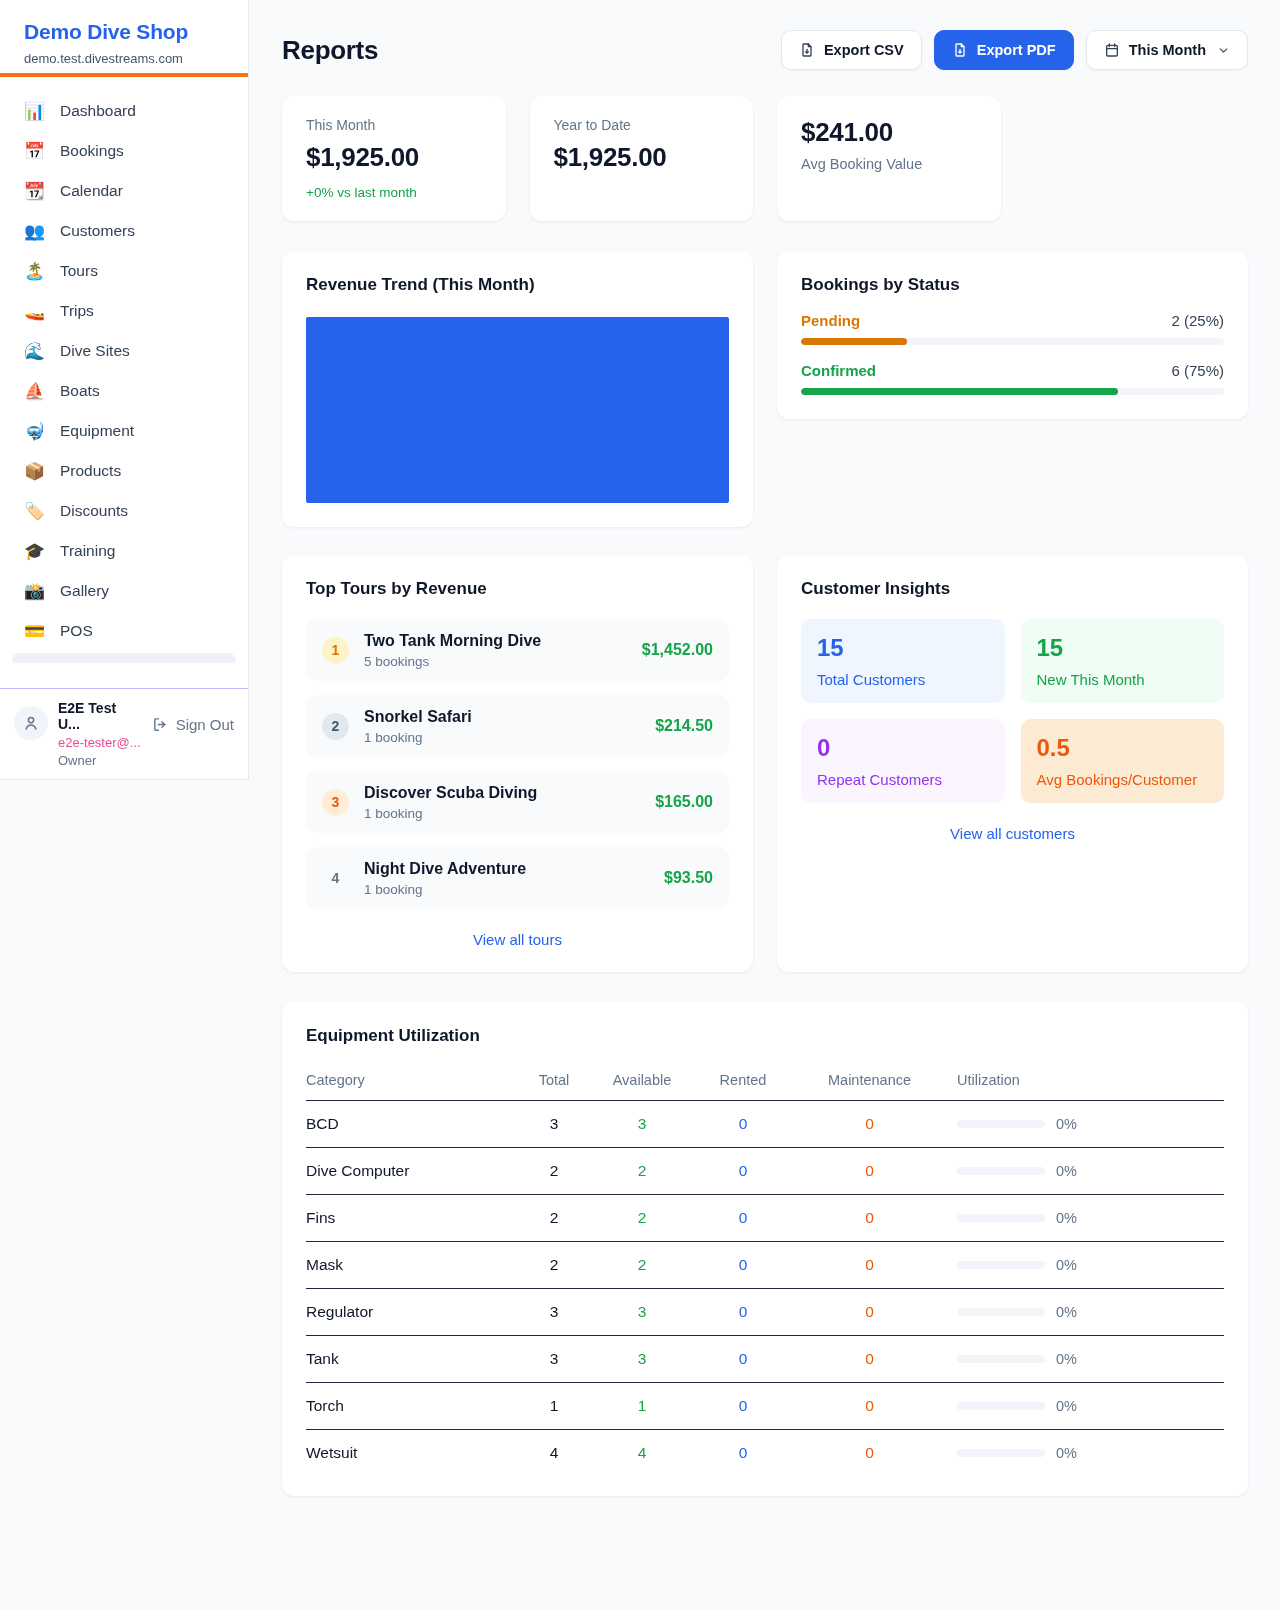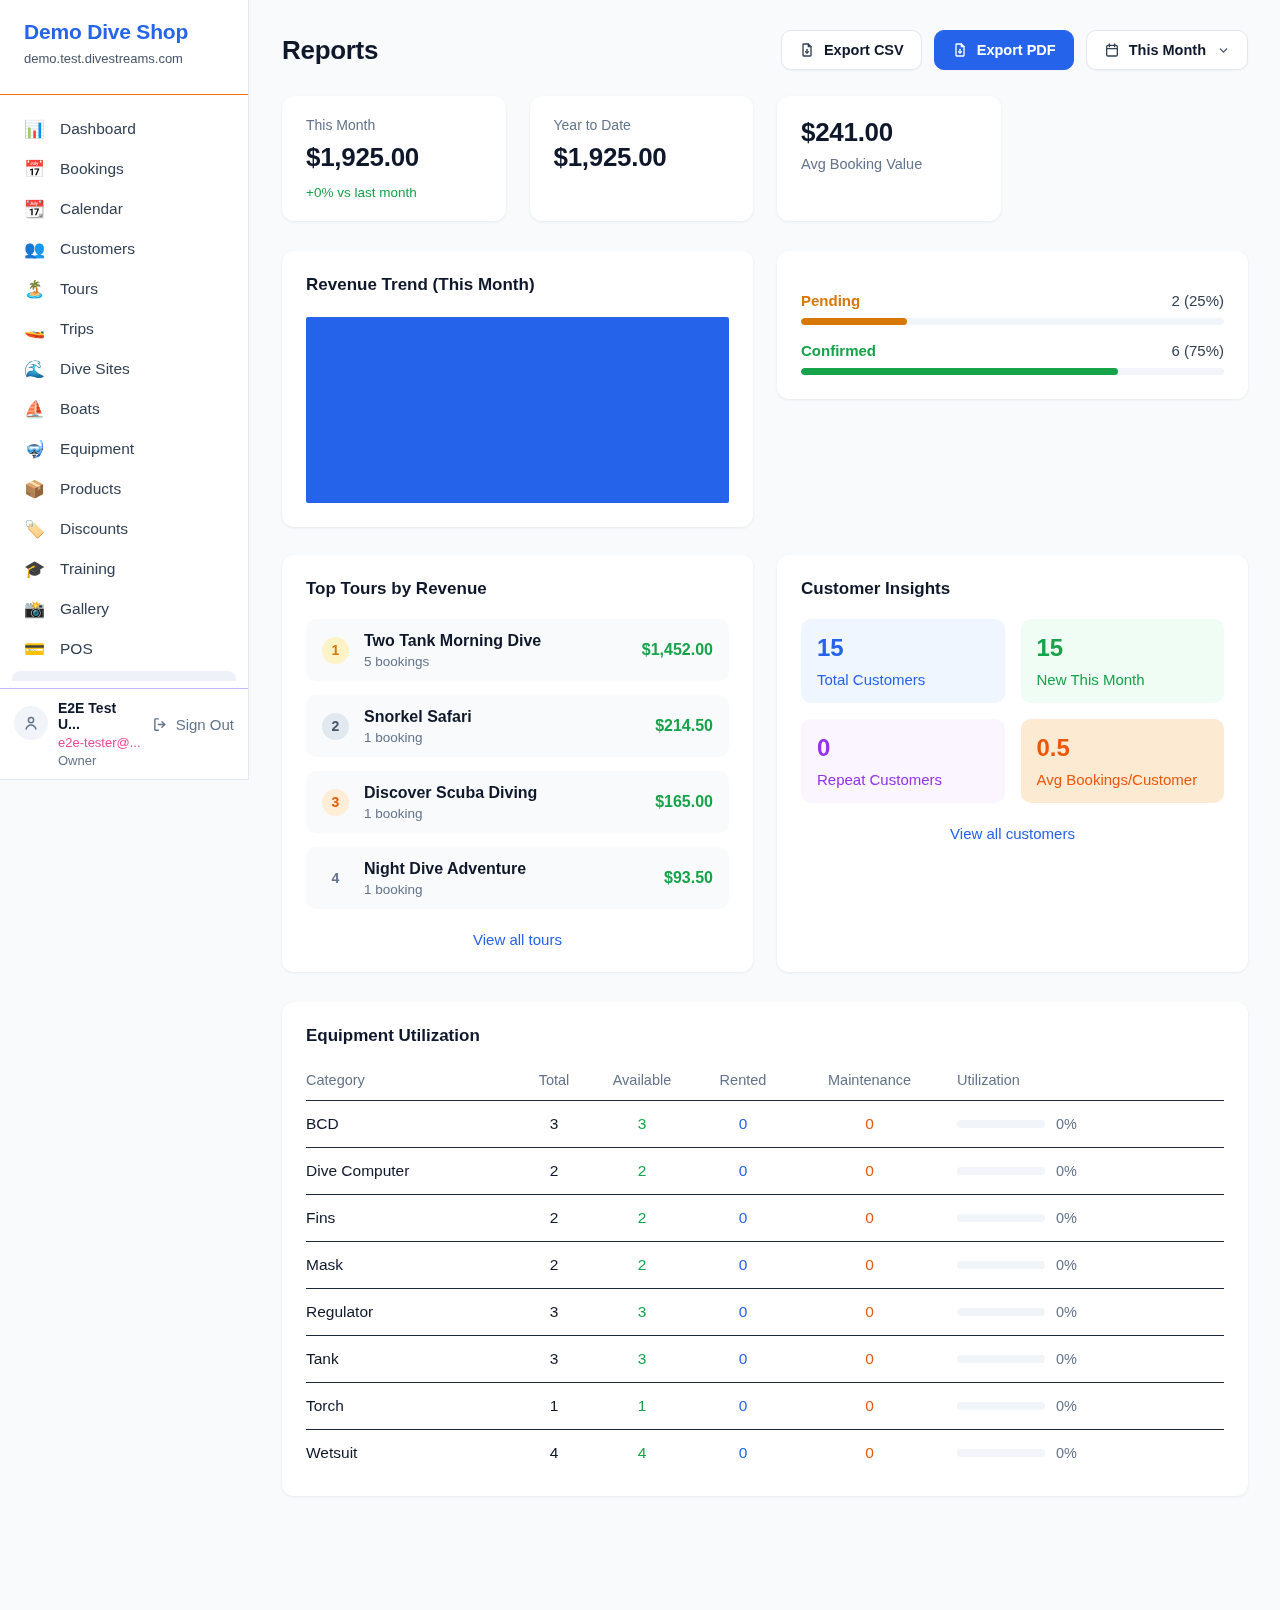--- a/index.html
+++ b/index.html
@@ -6,21 +6,21 @@
   html,body { width:1280px; height:1610px; }
   body {
     font-family: "Liberation Sans", "DejaVu Sans", sans-serif;
     background:#f8fafc; color:#0f172a; position:relative; overflow:hidden;
   }
   
   .sidebar {
     position:absolute; left:0; top:0; width:249px; height:780px;
     background:#fff; border-right:1px solid #e2e8f0; border-bottom:1px solid #e2e8f0;
   }
-  .brand { padding:20px 24px 28px; border-bottom:1px solid #f97316; }
+  .brand { padding:20px 24px 7px; border-bottom:4px solid #f97316; }
   .brand-name { color:#2563eb; font-size:21px; font-weight:800; letter-spacing:-0.2px; }
   .brand-domain { color:#475569; font-size:13px; margin-top:7px; }
   .nav { padding:14px 12px 0; }
   .nav-item { display:flex; align-items:center; gap:14px; padding:11px 12px; border-radius:8px; cursor:pointer; }
   .nav-ic { width:22px; font-size:17px; line-height:1; text-align:center; flex:none; }
   .nav-lb { font-size:15.5px; color:#334155; }
   .active-pill { margin:2px 12px 0; height:10px; border-radius:8px 8px 0 0; background:#eef2f8; }
   .user-panel {
     position:absolute; bottom:0; left:0; right:0; border-top:1px solid #c4b5fd;
     padding:11px 14px; display:flex; align-items:flex-start; gap:10px; background:#fff;
@@ -256,20 +256,21 @@
       <div class="stat-label">Avg Booking Value</div>
     </div>
   </section>
 
   <section class="row2">
     <div class="card chart-card">
       <div class="card-title">Revenue Trend (This Month)</div>
       <div class="chart-block"></div>
     </div>
     <div class="card status-card">
+      <div class="card-title">Bookings by Status</div>
       <div>
 
           <div class="status-row">
             <div class="status-top">
               <span class="status-label pending">Pending</span>
               <span class="status-count">2 (25%)</span>
             </div>
             <div class="track">
               <div class="fill pending" style="width: 25%;"></div>
             </div>

